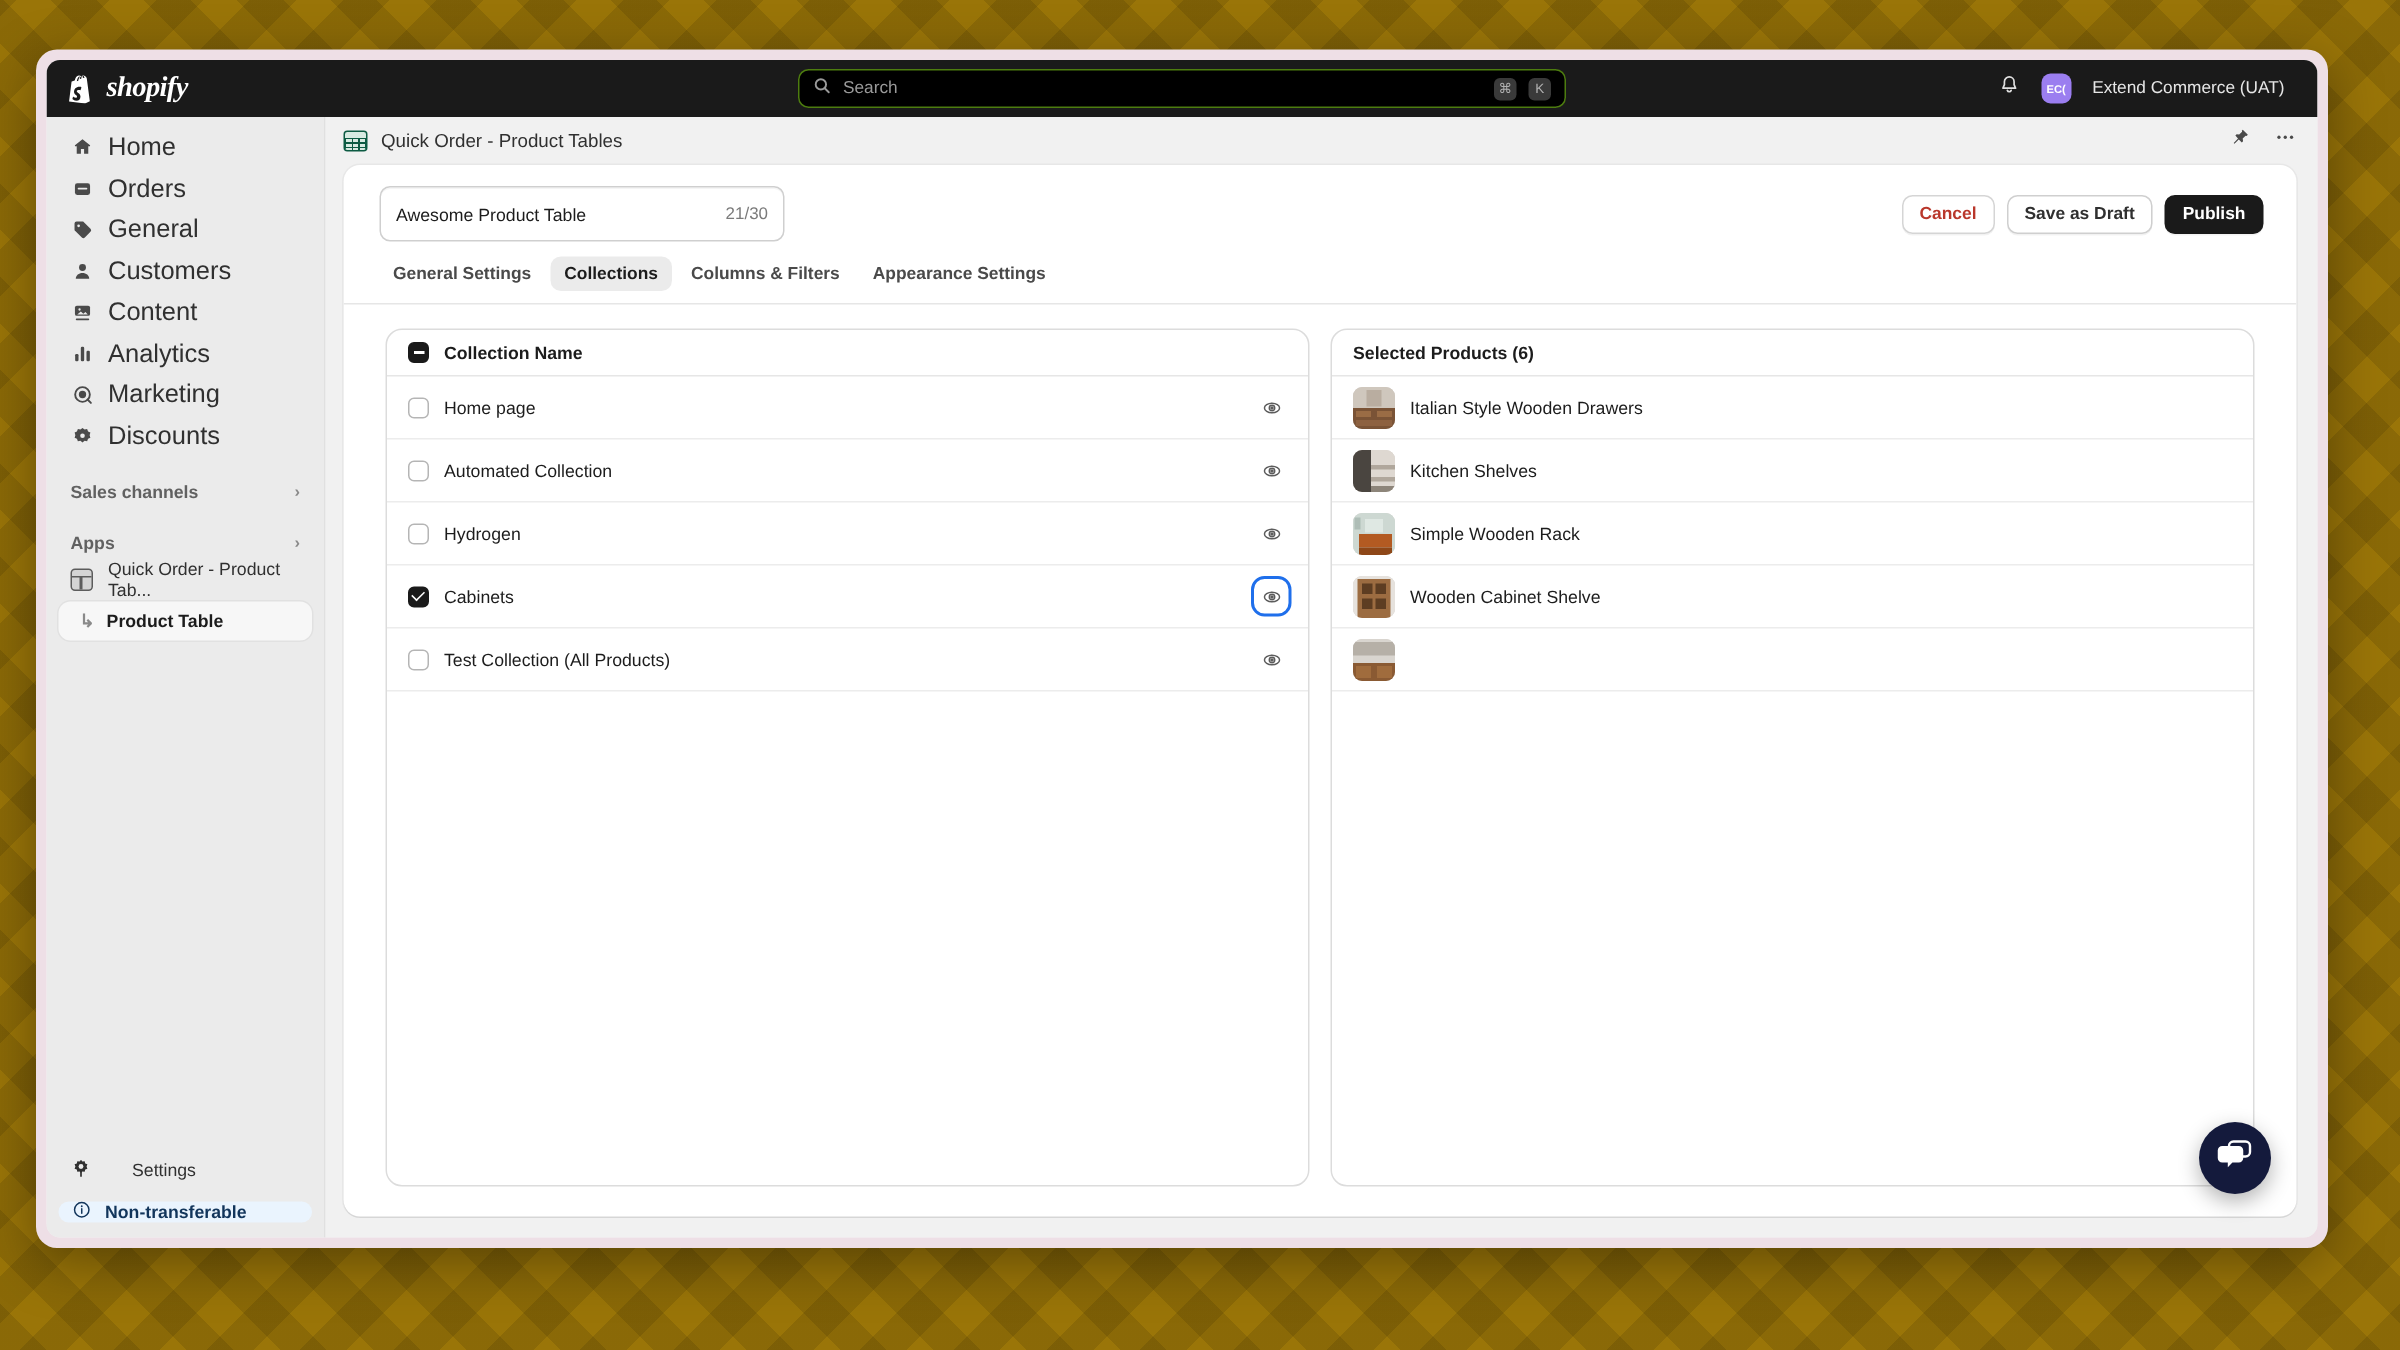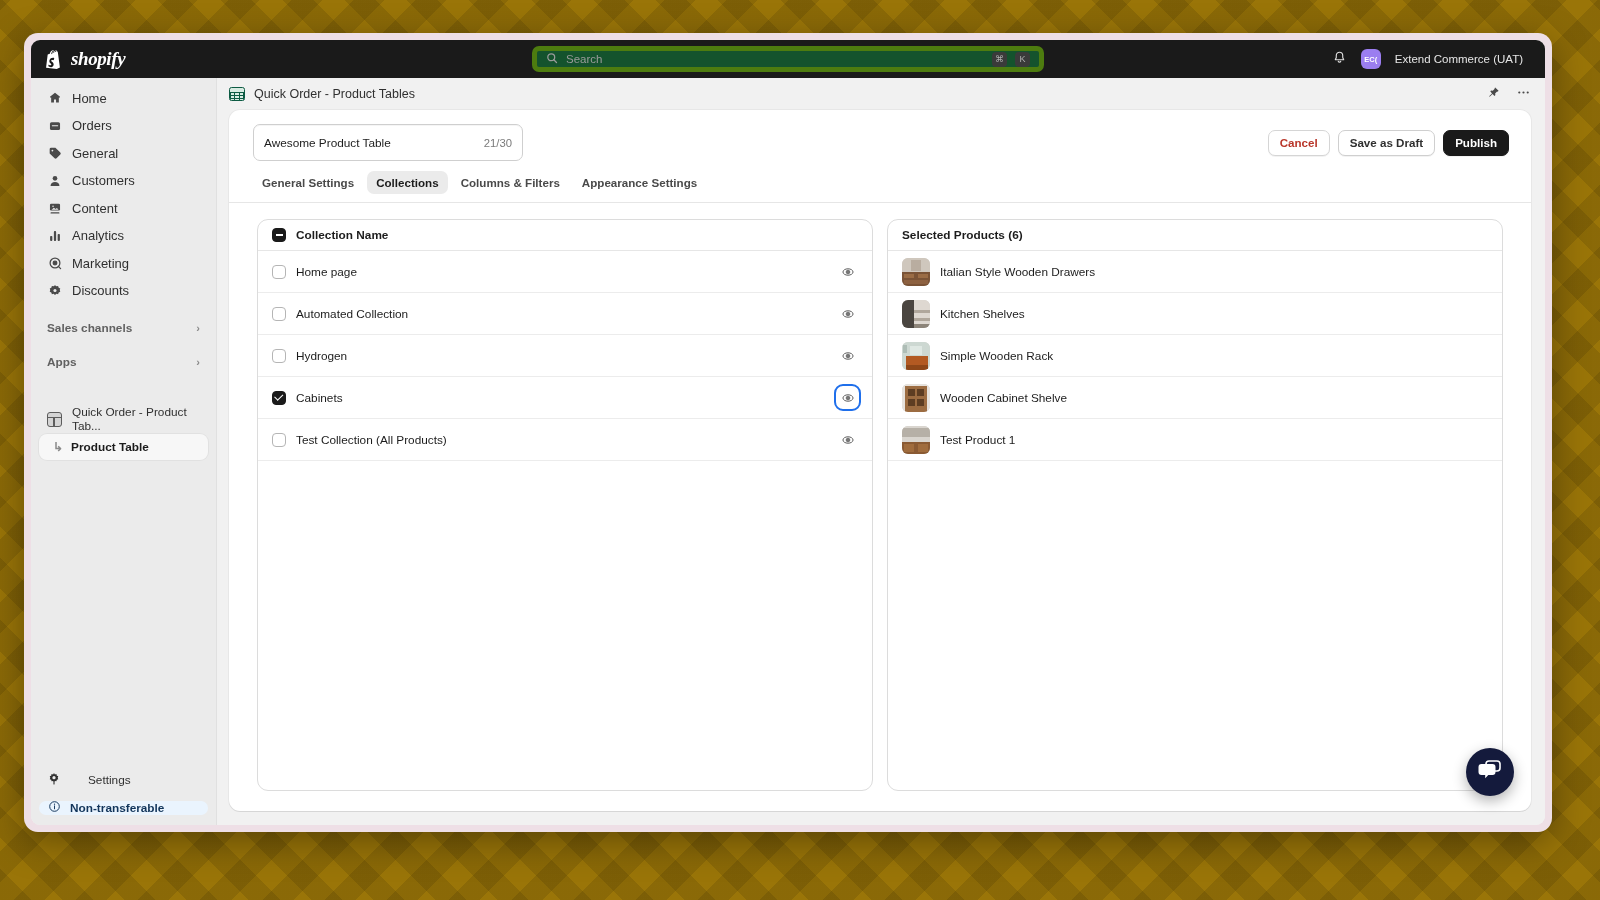--- a/index.html
+++ b/index.html
@@ -44,21 +44,21 @@
   #brand { display: flex; align-items: center; gap: 7px; }
   .shopify-bag { width: 19px; height: 20px; display: block; }
   #brand-word {
     color: #fff; font-size: 19px; font-style: italic;
     font-weight: 700; letter-spacing: -0.4px;
     font-family: "Liberation Serif", serif;
   }
   #search-box {
     position: absolute; left: 50%; transform: translateX(-50%);
     width: 512px; height: 26px;
-    background: #14532d; border: 5px solid #4d7c0f;
+    background: #000000; border: 1px solid #4d7c0f;
     border-radius: 7px;
     display: flex; align-items: center; gap: 8px;
     padding: 0 9px;
   }
   #search-input-text { color: #9a9a9a; font-size: 11.5px; flex: 1; }
   .kbd {
     width: 15px; height: 15px; border-radius: 4px;
     background: #3a3a3a; color: #b0b0b0;
     font-size: 9px; display: flex; align-items: center; justify-content: center;
   }
@@ -85,38 +85,37 @@
   #sidebar {
     width: 186px; flex: 0 0 186px;
     background: #ebebeb;
     border-right: 1px solid #e0e0e0;
     display: flex; flex-direction: column;
     padding: 8px 8px 10px 8px;
   }
   .nav-item {
     display: flex; align-items: center; gap: 10px;
     height: 24px; padding: 0 8px; border-radius: 7px;
-    color: #303030; font-size: 13px; font-weight: 500;
+    color: #303030; font-size: 17px; font-weight: 500;
     margin-bottom: 3.5px;
   }
   .nav-item .ic { width: 15px; height: 15px; display:flex; align-items:center; justify-content:center; flex:0 0 15px; }
   .nav-item .ic svg { display: block; }
   .nav-group {
     display: flex; align-items: center;
     height: 24px; padding: 0 8px;
     color: #616161; font-size: 11.8px; font-weight: 600;
   }
   .nav-group .chev { margin-left: auto; color: #8a8a8a; font-size: 11px; }
   .spacer-sm { height: 10px; }
   .app-item {
     display: flex; align-items: center; gap: 10px;
     height: 24px; padding: 0 8px; border-radius: 7px;
     color: #303030; font-size: 11.8px; font-weight: 500;
     margin-bottom: 3px;
-    margin-top: 33px;
   }
   .app-item .appic {
     width: 15px; height: 15px; border-radius: 3px;
     background: #d4d4d4; border: 1.5px solid #5c5c5c;
     flex: 0 0 15px; position: relative;
   }
   .app-item .appic::after {
     content: ""; position: absolute; left: 0; right: 0; top: 4px; height: 1.5px;
     background: #5c5c5c;
   }
@@ -626,21 +625,20 @@
               <div class="row">
                 <span class="thumb">
                   <svg viewBox="0 0 28 28">
                       <rect width="28" height="28" fill="#d9d5cf"></rect>
                       <rect y="2" width="28" height="9" fill="#b6b0a7"></rect>
                       <rect y="16" width="28" height="12" fill="#8a5a33"></rect>
                       <rect x="2" y="18" width="10" height="8" fill="#a06c3d"></rect>
                       <rect x="16" y="18" width="10" height="8" fill="#a06c3d"></rect>
                     </svg>
                 </span>
-                <span class="row-label">Test Product 1</span>
               </div>
             </div>
 
           </div>
         </div>
       </div>
     </div>
   </div>
 
   <div id="chat-bubble">

